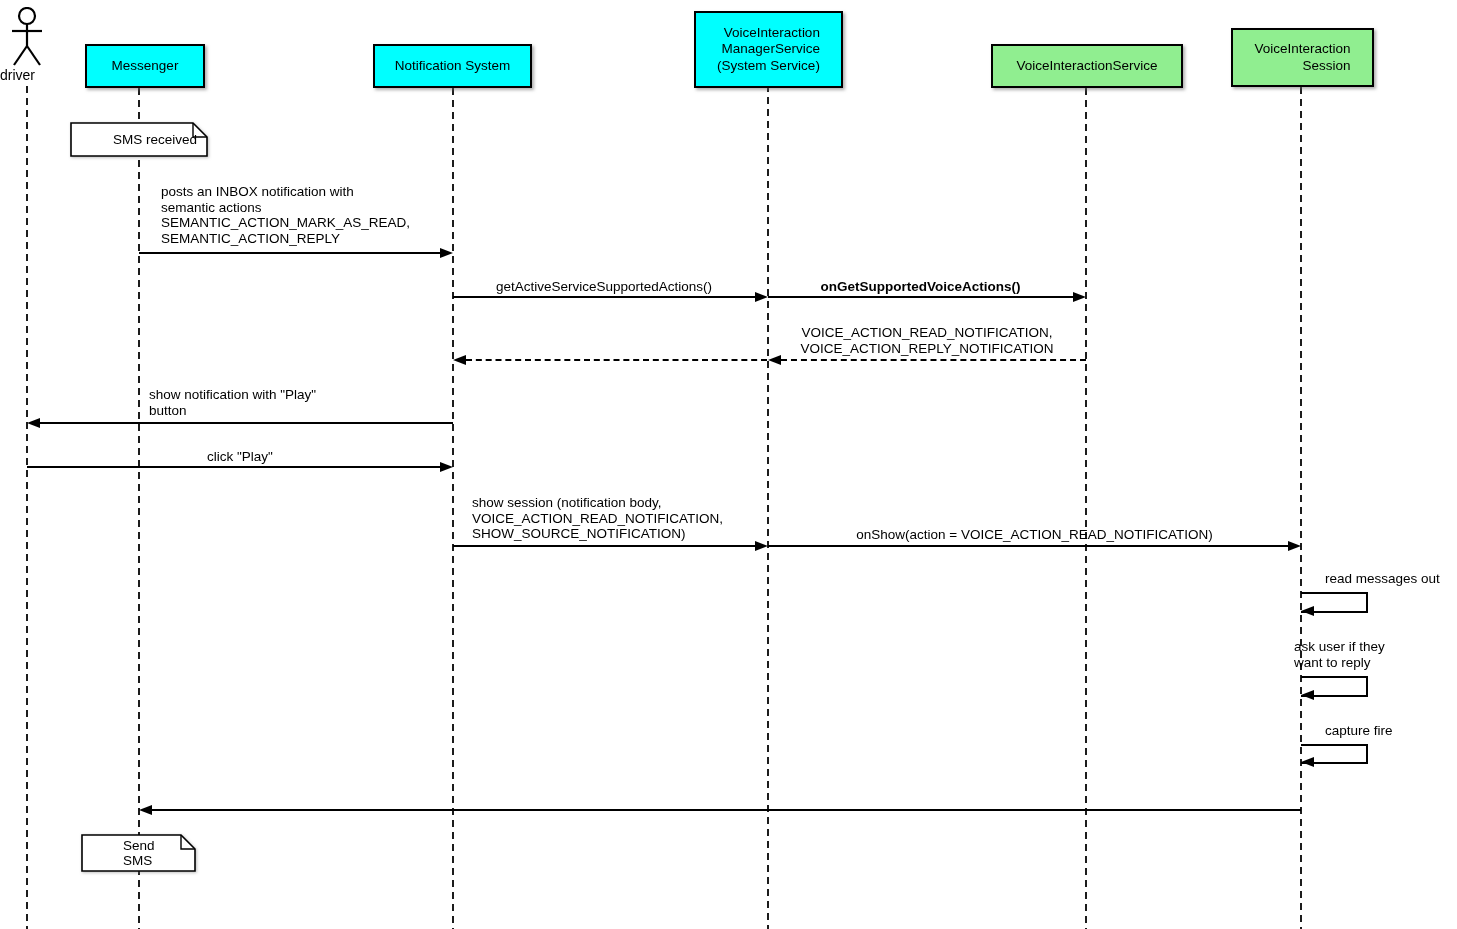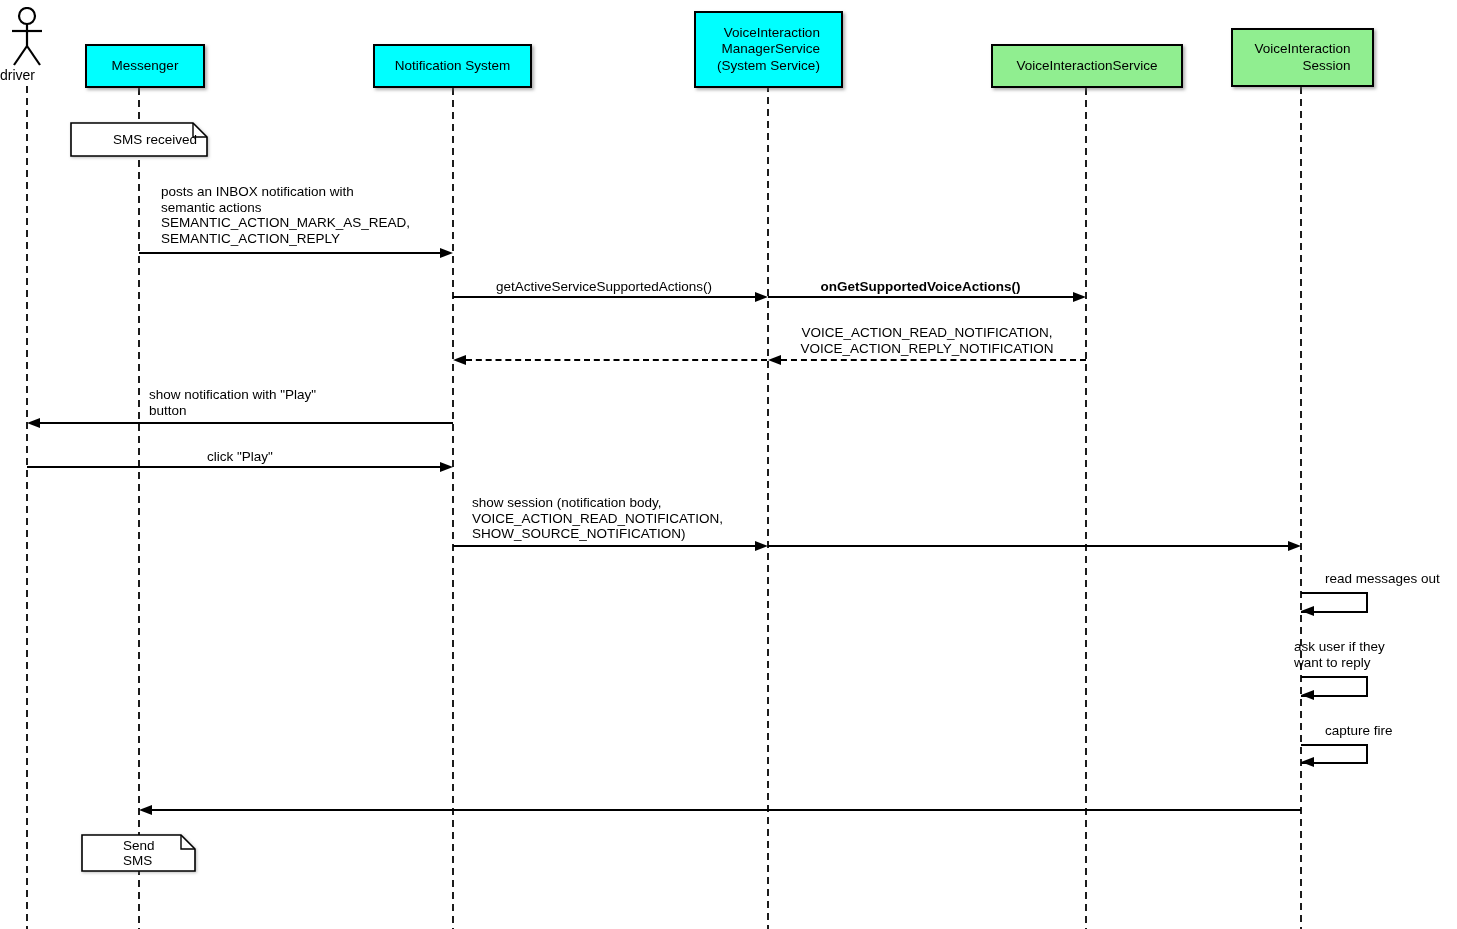--- a/index.html
+++ b/index.html
@@ -109,20 +109,21 @@
   <div class="msg-label t-center" style="left:27px;top:449px;width:426px;">click "Play"</div>
   <div class="mline" style="left:27px;top:466px;width:413px;"></div>
   <div class="arr r" style="left:440px;top:462px;"></div>
 
   <div class="msg-label" style="left:436px;top:495px;width:300px;margin-left:36px;">show session (notification body,
 VOICE_ACTION_READ_NOTIFICATION,
 SHOW_SOURCE_NOTIFICATION)</div>
   <div class="mline" style="left:453px;top:545px;width:302px;"></div>
   <div class="arr r" style="left:755px;top:541px;"></div>
 
+  <div class="msg-label t-center" style="left:768px;top:527px;width:533px;">onShow(action = VOICE_ACTION_READ_NOTIFICATION)</div>
   <div class="mline" style="left:768px;top:545px;width:520px;"></div>
   <div class="arr r" style="left:1288px;top:541px;"></div>
 
   <div class="msg-label" style="left:1325px;top:571px;width:130px;">read messages out</div>
   <div class="selfloop" style="left:1301px;top:592px;width:67px;height:21px;"></div>
   <div class="arr l" style="left:1301px;top:606px;"></div>
 
   <div class="msg-label" style="left:1294px;top:639px;width:130px;">ask user if they
 want to reply</div>
   <div class="selfloop" style="left:1301px;top:676px;width:67px;height:21px;"></div>

